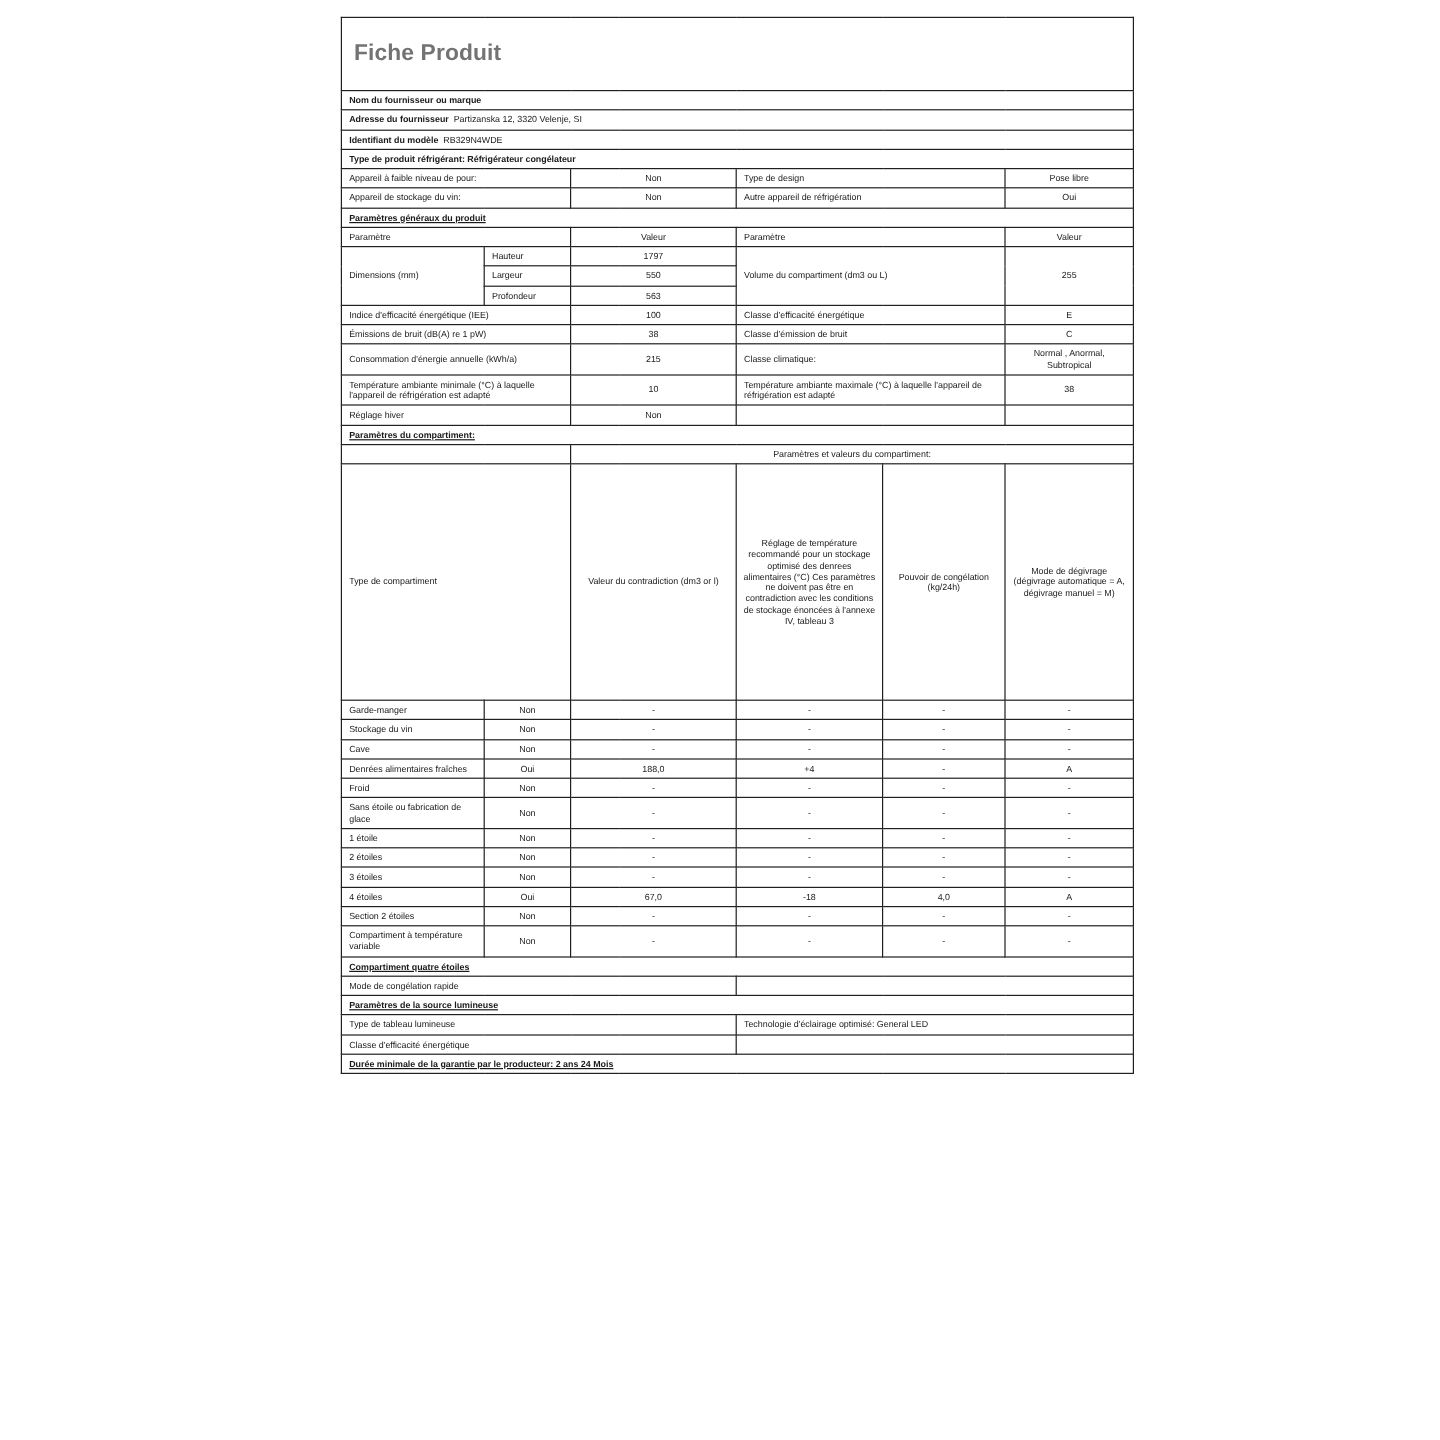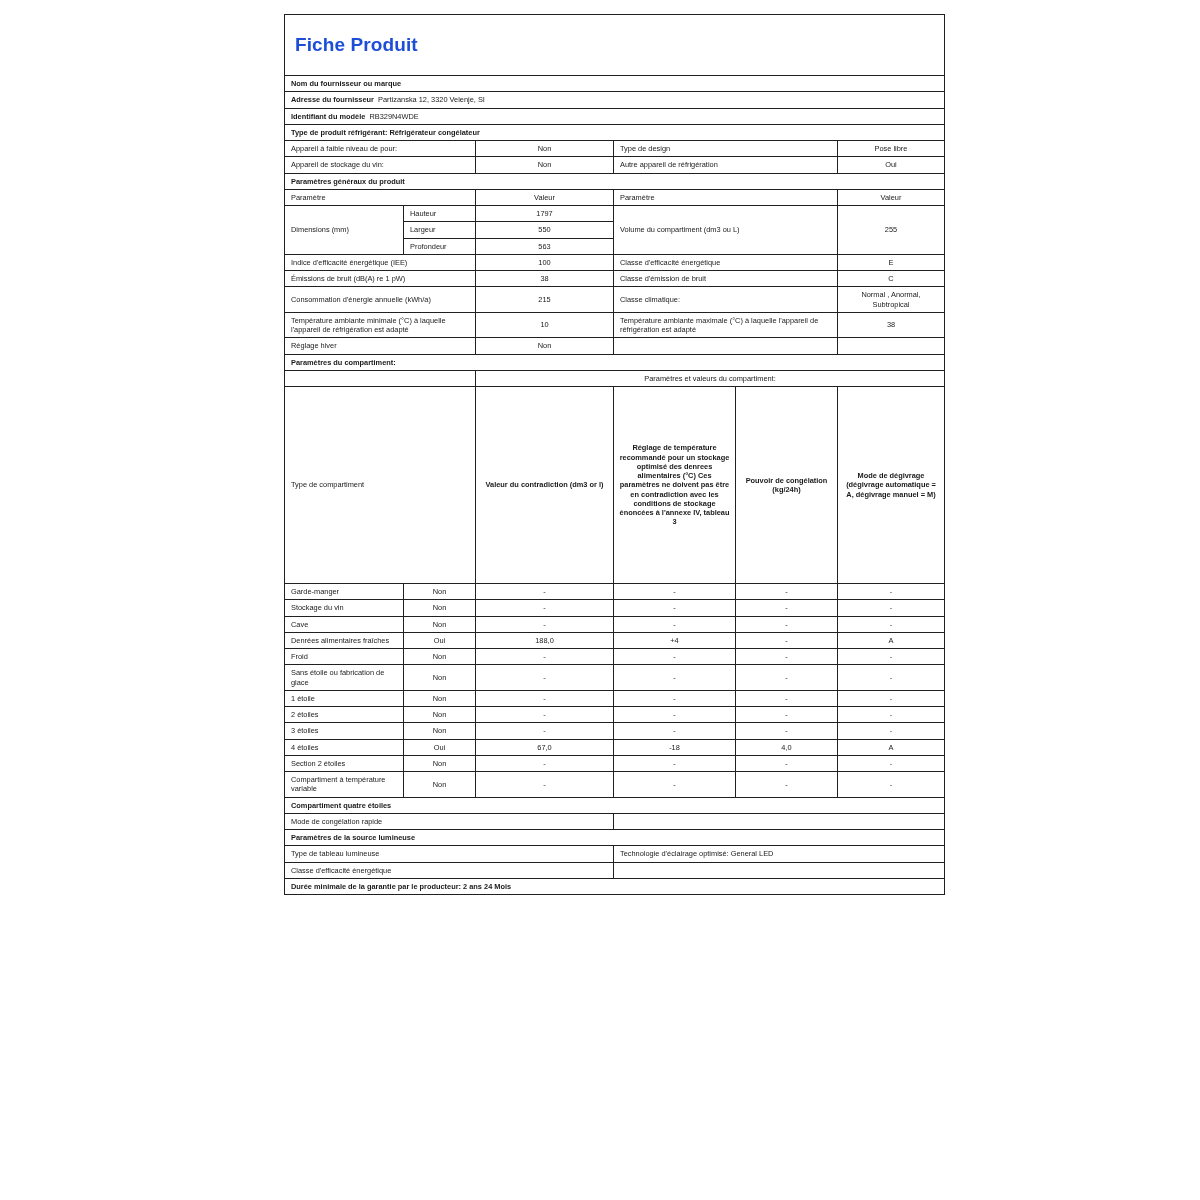--- a/index.html
+++ b/index.html
@@ -38,26 +38,26 @@
   
   .title-cell {
     border-bottom: 1px solid #231f20 !important;
     height: 54px;
     padding-left: 10px !important;
   }
   .title-text {
     font-size: 19px;
     font-weight: bold;
     letter-spacing: 0.1px;
-    color: #1d4ed8;
+    color: #737373;
   }
   .bold { font-weight: bold; }
   .ctr  { text-align: center; }
-  .sect { font-weight: bold; }
-  .hdr-ctr { text-align: center; font-weight: bold; }
+  .sect { font-weight: bold; text-decoration: underline; }
+  .hdr-ctr { text-align: center; font-weight: normal; }
   .tall { height: 190px; margin-left: 12px; }
   .pad-l { padding-left: 6px !important; }
   .blank { }
   .vtop { vertical-align: middle; }
   .dash { text-align:center; }
 </style>
 </head>
 <body>
 
 <div id="sheet">

